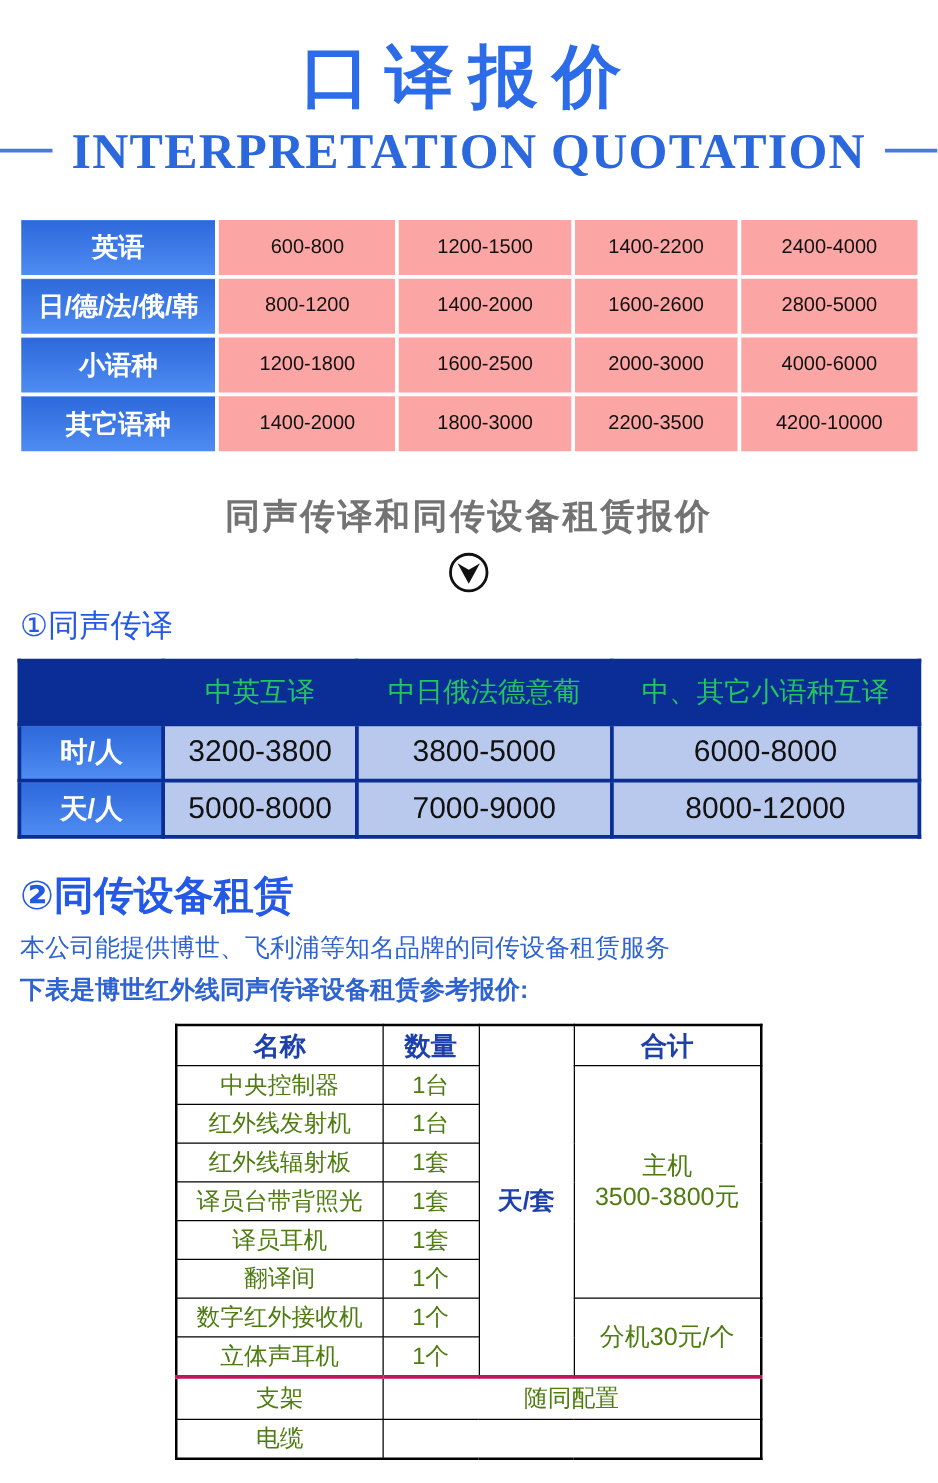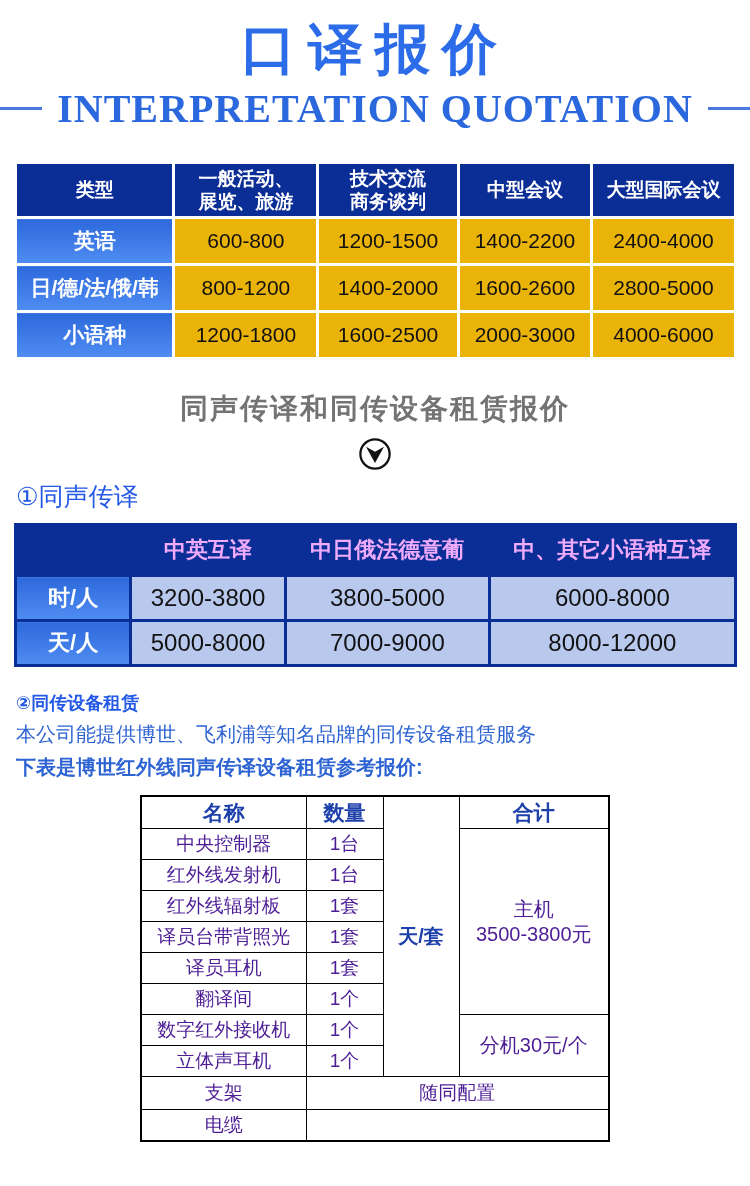--- a/index.html
+++ b/index.html
@@ -3,79 +3,79 @@
 <meta charset="utf-8">
 <style>
   html,body{margin:0;padding:0;background:#ffffff;}
   body{
     width:750px;height:1186px;overflow:hidden;
     font-family:"Liberation Sans","DejaVu Sans",sans-serif;
     color:#111;
   }
   
   .main-title{
-    margin:18px 0 0;text-align:center;
+    margin:30px 0 0;text-align:center;
     font-size:55px;font-weight:bold;color:#2d6ce9;
     letter-spacing:12px;line-height:1.15;
   }
   .subtitle-row{display:flex;align-items:center;margin-top:4px;height:46px;gap:15px;}
   .subtitle-row .rule{flex:1;height:3px;background:#4a79de;}
   .subtitle-text{
     font-family:"Liberation Serif","DejaVu Serif",serif;
     font-size:40px;font-weight:bold;color:#2c68dd;
     white-space:nowrap;letter-spacing:1px;
   }
   
   table{border-collapse:collapse;}
   .price-table{width:723px;margin:30px 0 0 14px;table-layout:fixed;}
   .price-table td,.price-table th{border:3px solid #ffffff;text-align:center;vertical-align:middle;padding:0 2px;}
   .price-table th{background:#0b2d96;color:#ffffff;font-size:19px;font-weight:bold;height:52px;}
   .price-table .rowhead{
     background:linear-gradient(180deg,#2d69db,#4f8cf2);
     color:#ffffff;font-size:21px;font-weight:bold;
   }
-  .price-table td.val{background:#eab308;font-size:21px;height:44px;}
+  .price-table td.val{background:#fca5a5;font-size:16px;height:44px;}
   .price-table col.c0{width:22%;} .price-table col.c1{width:20%;}
   .price-table col.c2{width:19.5%;} .price-table col.c3{width:18.5%;}
   .price-table col.c4{width:20%;}
   .multiline{white-space:pre-line;line-height:1.25;}
   
   .section-heading{
     margin-top:30px;text-align:center;
     font-size:28px;font-weight:bold;color:#737373;letter-spacing:2px;
   }
   .arrow-wrap{text-align:center;margin-top:8px;line-height:0;}
   .sub-heading{
     margin:8px 0 0 16px;font-size:25px;font-weight:normal;color:#2359e6;
   }
   
   .si-table{width:723px;margin:10px 0 0 14px;table-layout:fixed;}
   .si-table td,.si-table th{border:3px solid #0b2d96;text-align:center;vertical-align:middle;}
-  .si-table th{background:#0b2d96;color:#f0abfc;font-size:22px;font-weight:bold;height:46px;}
+  .si-table th{background:#0b2d96;color:#22c55e;font-size:22px;font-weight:normal;height:46px;}
   .si-table .rowhead{
     background:linear-gradient(180deg,#2d69db,#4f8cf2);
     color:#ffffff;font-size:22px;font-weight:bold;
   }
   .si-table td.val{background:#b9c9ee;font-size:24px;height:40px;}
   .si-table col.c0{width:16%;} .si-table col.c1{width:21.5%;}
   .si-table col.c2{width:28.3%;} .si-table col.c3{width:34.2%;}
   
   .para{margin:6px 0 0 16px;font-size:20px;color:#2d63d2;}
   .para.bold{font-weight:bold;}
-  .sub-heading2{margin:24px 0 0 16px;font-size:18px;font-weight:bold;color:#2359e6;}
+  .sub-heading2{margin:24px 0 0 16px;font-size:32px;font-weight:bold;color:#2359e6;}
   
   .equip-table{width:470px;margin:14px 0 0 140px;table-layout:fixed;border:2px solid #000;}
   .equip-table td,.equip-table th{border:1.5px solid #000;text-align:center;vertical-align:middle;padding:0;}
   .equip-table th{font-size:21px;font-weight:bold;color:#1d40ab;height:31px;}
-  .equip-table td{font-size:19px;color:#4c1d95;height:30px;}
+  .equip-table td{font-size:19px;color:#4d7c0f;height:30px;}
   .equip-table .unit-cell{font-size:20px;font-weight:bold;color:#1d40ab;}
   .equip-table .total-cell{font-size:20px;}
   .equip-table col.e0{width:165px;} .equip-table col.e1{width:77px;}
   .equip-table col.e2{width:76px;} .equip-table col.e3{width:150px;}
-  .equip-table tr.thickrow td{border-top:1px solid #be185d;height:32px;}
+  .equip-table tr.thickrow td{border-top:3px solid #be185d;height:32px;}
 </style>
 </head>
 <body>
 
 <h1 class="main-title">口译报价</h1>
 
 <div class="subtitle-row">
   <div class="rule"></div>
   <div class="subtitle-text">INTERPRETATION QUOTATION</div>
   <div class="rule"></div>
@@ -83,49 +83,47 @@
 
 <table class="price-table">
   <colgroup>
       <col class="c0">
       <col class="c1">
       <col class="c2">
       <col class="c3">
       <col class="c4">
     </colgroup>
   <tbody>
-      <tr>
-    <th>类型</th>
-    <th class="multiline">一般活动、
-展览、旅游</th>
-    <th class="multiline">技术交流
-商务谈判</th>
-    <th>中型会议</th>
-    <th>大型国际会议</th>
-  </tr>
   <tr>
     <td class="rowhead">英语</td>
     <td class="val">600-800</td>
     <td class="val">1200-1500</td>
     <td class="val">1400-2200</td>
     <td class="val">2400-4000</td>
   </tr>
   <tr>
     <td class="rowhead">日/德/法/俄/韩</td>
     <td class="val">800-1200</td>
     <td class="val">1400-2000</td>
     <td class="val">1600-2600</td>
     <td class="val">2800-5000</td>
   </tr>
   <tr>
     <td class="rowhead">小语种</td>
     <td class="val">1200-1800</td>
     <td class="val">1600-2500</td>
     <td class="val">2000-3000</td>
     <td class="val">4000-6000</td>
+  </tr>
+  <tr>
+    <td class="rowhead">其它语种</td>
+    <td class="val">1400-2000</td>
+    <td class="val">1800-3000</td>
+    <td class="val">2200-3500</td>
+    <td class="val">4200-10000</td>
   </tr>
 </tbody>
   </table>
 
 <div class="section-heading">同声传译和同传设备租赁报价</div>
 
 <div class="arrow-wrap">
   <svg width="36" height="36" viewBox="0 0 32 32">
     <circle cx="16" cy="16" r="13" fill="none" stroke="#111111" stroke-width="2"></circle>
     <path d="M8 9.5 L16 14 L24 9.5 L16 24 Z" fill="#111111"></path>

